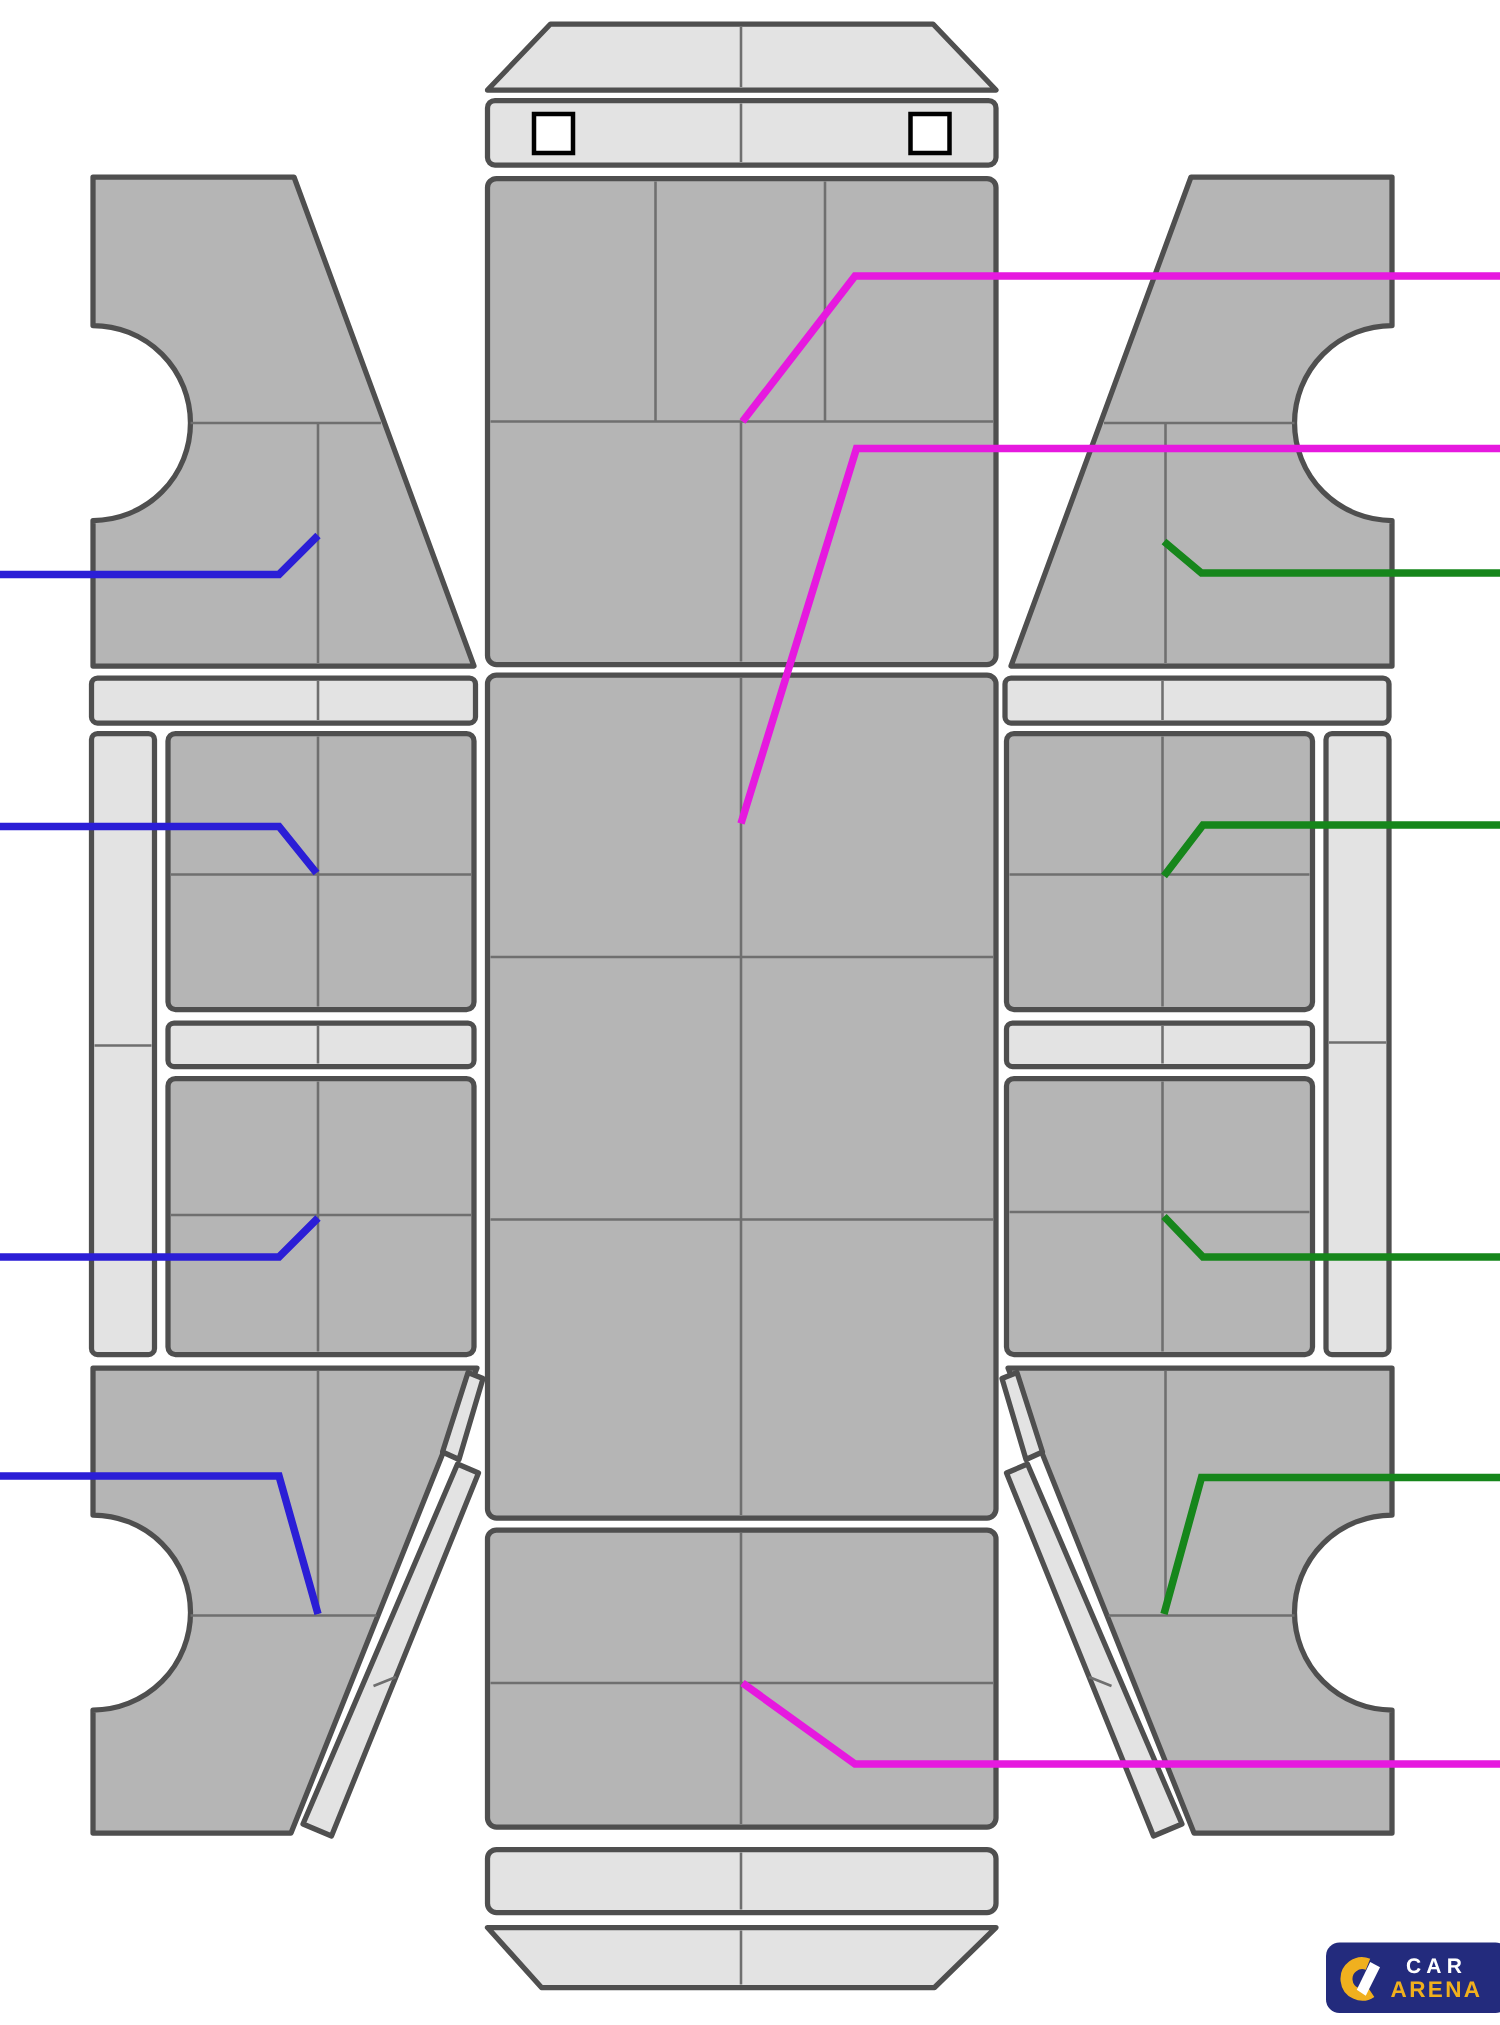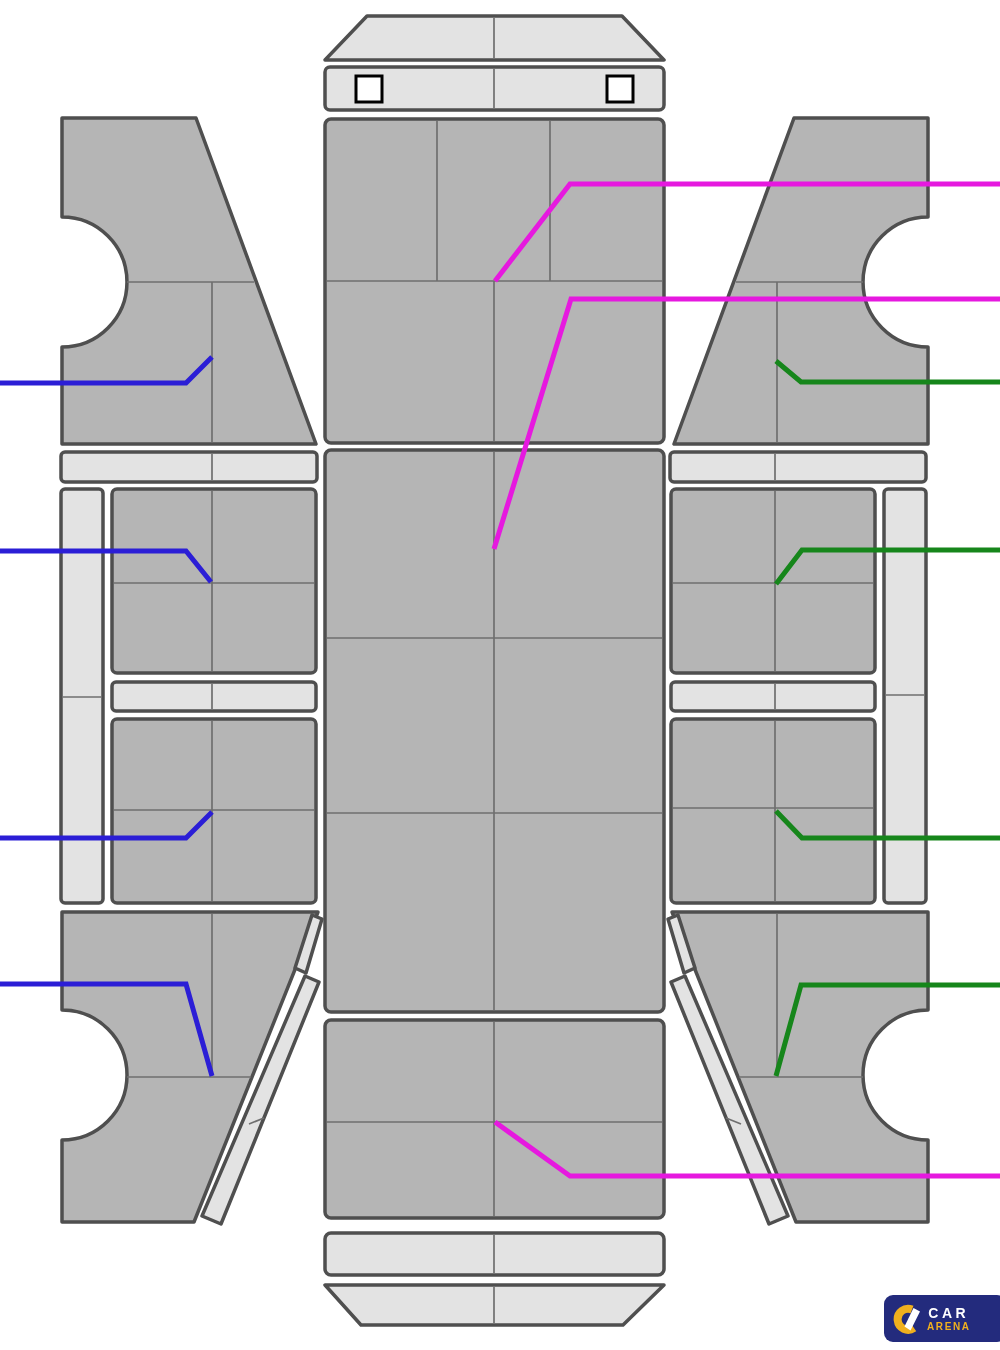--- a/index.html
+++ b/index.html
@@ -14,21 +14,21 @@
   .callout{fill:none;stroke-width:5;stroke-linejoin:miter;}
   .callout.blue{stroke:var(--c-blue);}
   .callout.magenta{stroke:var(--c-magenta);}
   .callout.green{stroke:var(--c-green);}
 
   #logo{position:absolute;top:1295px;right:-6px;width:122px;height:47px;
         background:var(--c-logo-bg);border-radius:9px;display:flex;align-items:center;
         padding-left:8px;box-sizing:border-box;}
   #logo .text{display:flex;flex-direction:column;line-height:1;margin-left:5px;align-items:center;}
   #logo .car{color:#ffffff;font-weight:bold;font-size:14px;letter-spacing:3.5px;}
-  #logo .arena{color:var(--c-logo-yellow);font-weight:bold;font-size:10px;letter-spacing:1.6px;margin-top:2px;}
+  #logo .arena{color:var(--c-logo-yellow);font-weight:bold;font-size:15px;letter-spacing:1.6px;margin-top:2px;}
 </style>
 </head>
 <body>
 
 <div id="stage">
   <svg id="diagram" width="1000" height="1350" viewBox="0 0 1000 1350">
 
     <polygon class="panel light" points="325,60 367,16 622,16 664,60"></polygon>
     <line class="inner" x1="494" y1="18" x2="494" y2="58"></line>
 

